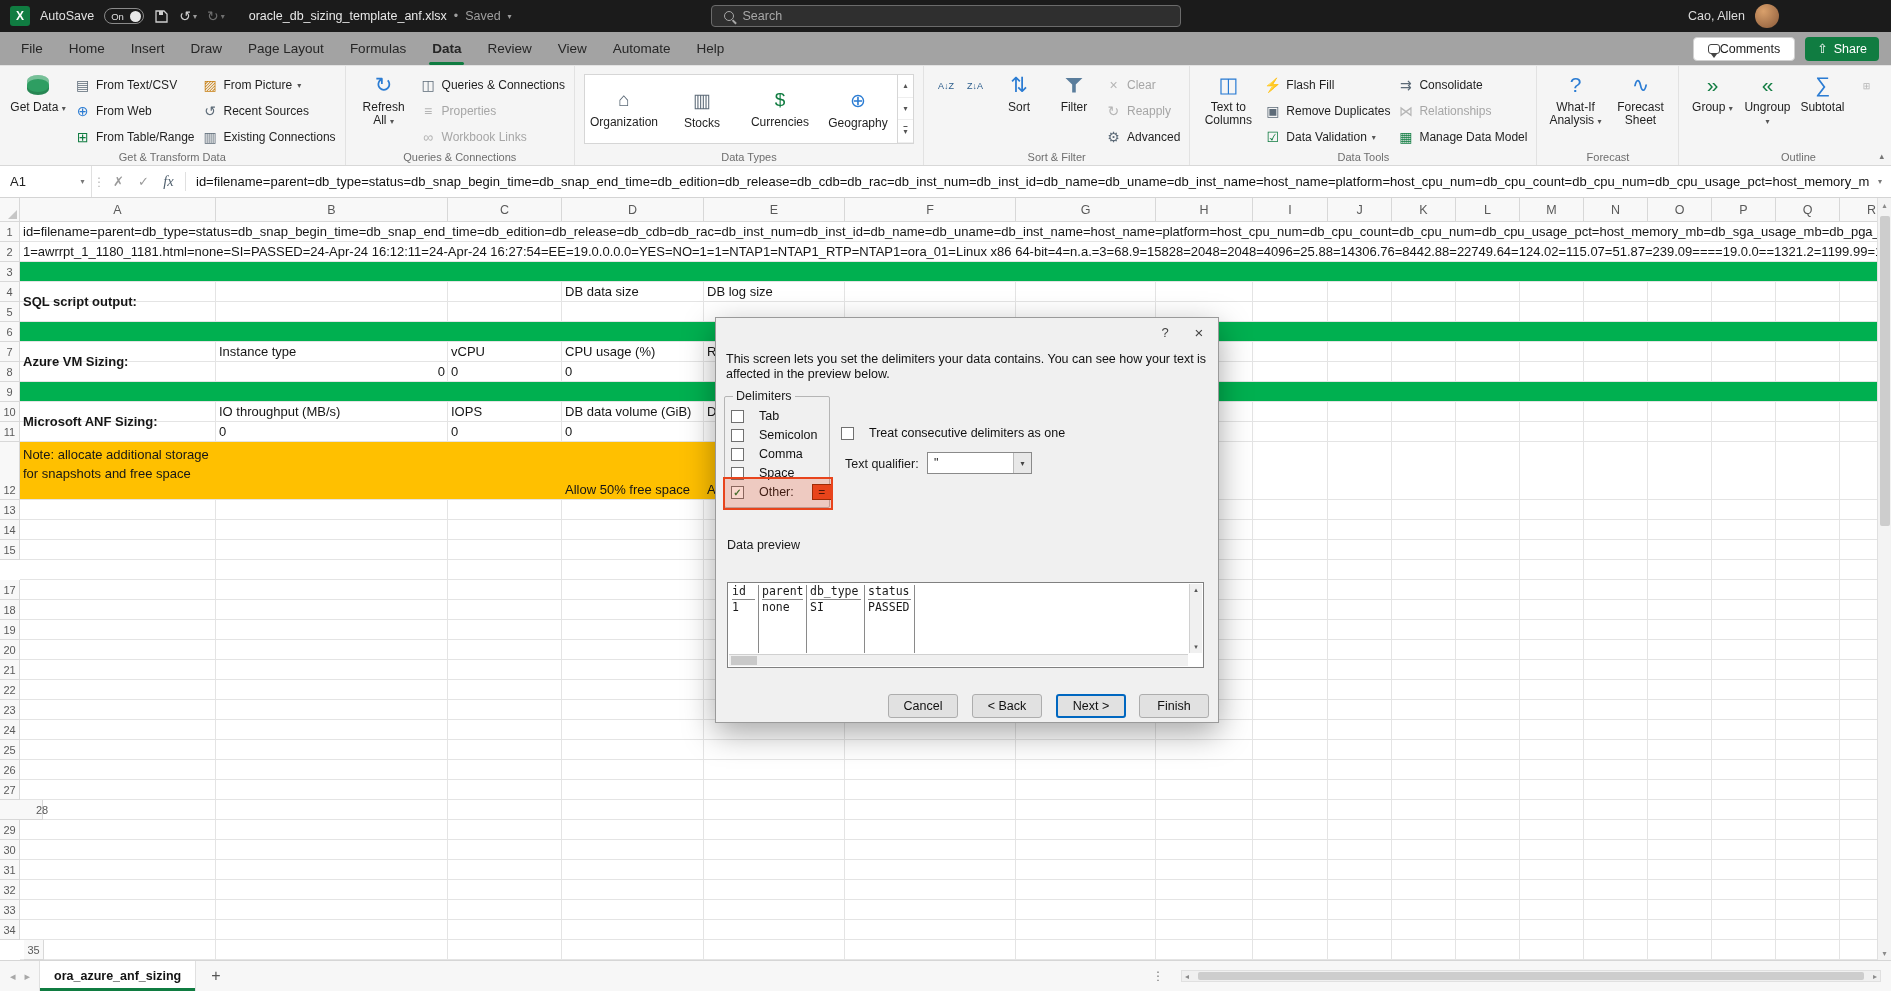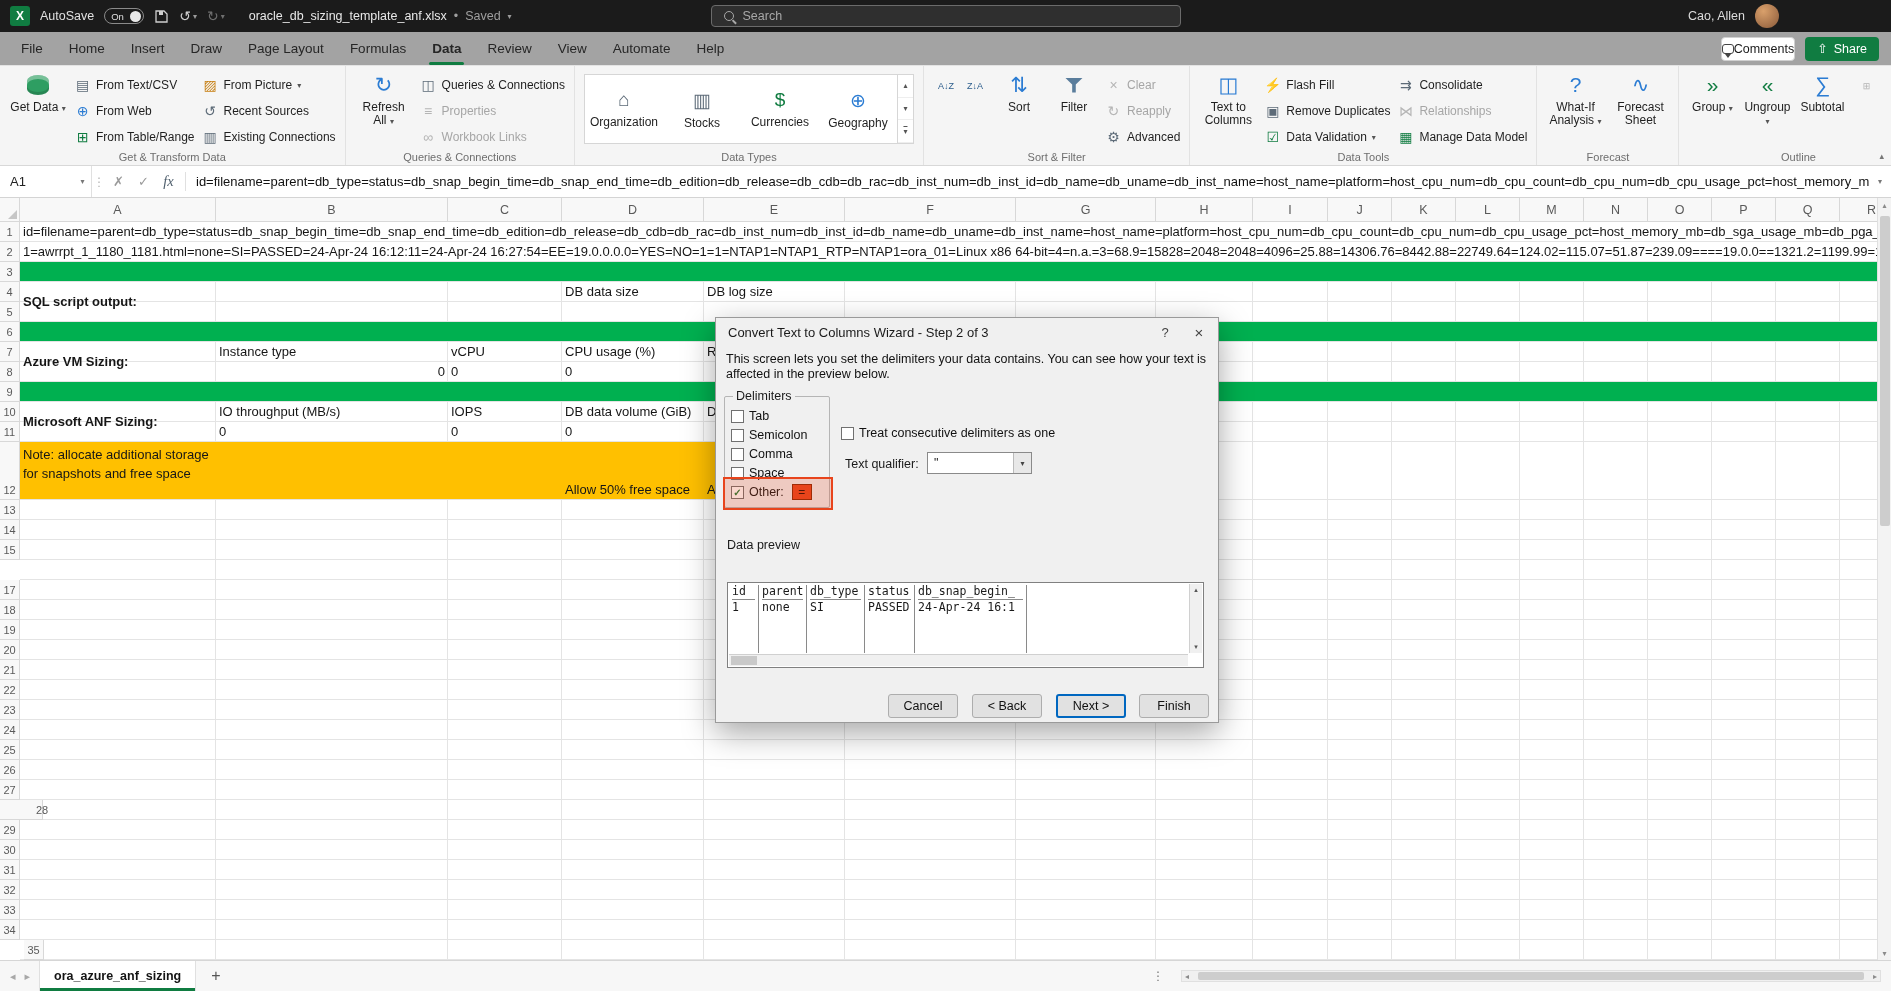--- a/index.html
+++ b/index.html
@@ -27,21 +27,21 @@
   .tb-user{font-size:12.5px}
   .avatar{width:24px;height:24px;border-radius:50%;background:radial-gradient(circle at 35% 30%,#d9a06b,#8a5a3a);cursor:pointer}
 
   
   .tabrow{position:absolute;top:32px;left:0;right:0;height:34px;background:#a3a3a3;border-bottom:1px solid #e3e3e3;display:flex;align-items:center;z-index:39}
   .tabs{display:flex;height:100%;padding-left:8px}
   .rtab{padding:0 13px;font-size:13.5px;color:#262626;display:flex;align-items:center;position:relative;cursor:pointer;white-space:nowrap}
   .rtab.active{font-weight:700}
   .rtab.active::after{content:"";position:absolute;left:10px;right:10px;bottom:0;height:3px;background:#107C41;border-radius:2px}
   .tabrow-right{margin-left:auto;display:flex;gap:10px;padding-right:12px;align-items:center}
-  .comments-btn{display:flex;align-items:center;border:1px solid #d0d0d0;border-radius:4px;height:24px;padding:0 0;font-size:12.5px;background:#fff;cursor:pointer}
+  .comments-btn{display:flex;align-items:center;border:1px solid #d0d0d0;border-radius:4px;height:24px;padding:0 14px;font-size:12.5px;background:#fff;cursor:pointer}
   .bubble{width:12px;height:10px;border:1.5px solid #444;border-radius:3px;position:relative;flex:none}
   .bubble::after{content:"";position:absolute;left:2px;top:9px;border-left:3px solid transparent;border-right:3px solid transparent;border-top:4px solid #444}
   .share-btn{display:flex;align-items:center;gap:6px;background:#107C41;color:#fff;border-radius:4px;height:24px;padding:0 12px;font-size:12.5px;cursor:pointer}
 
   
   .ribbon{position:absolute;top:66px;left:0;right:0;height:100px;background:#f5f5f5;border-bottom:1px solid #d8d8d8;display:flex;z-index:38}
   .rgroup{position:relative;border-right:1px solid #e2e2e2;padding:6px 9px 16px 9px;display:flex}
   .glabel{position:absolute;bottom:2px;left:0;right:0;text-align:center;font-size:11px;color:#6e6e6e;white-space:nowrap}
   .rgrow{display:flex;gap:7px;align-items:flex-start}
   .rbig{display:flex;flex-direction:column;align-items:center;width:58px;gap:3px;cursor:pointer;text-align:center}
@@ -118,21 +118,21 @@
 
   
   .dialog{position:absolute;left:715px;top:317px;width:504px;height:406px;background:#f0f0f0;border:1px solid #9a9a9a;box-shadow:0 10px 30px rgba(0,0,0,.35);z-index:50;font-size:13px}
   .dtitle{position:absolute;left:0;top:0;right:0;height:28px;display:flex;align-items:center;padding-left:12px;cursor:move}
   .dtitle-text{font-size:13px;color:#1a1a1a}
   .dctl{position:absolute;top:0;height:28px;width:34px;display:flex;align-items:center;justify-content:center;color:#444;font-size:13px;cursor:pointer}
   .dhelp{right:36px}.dclose{right:2px;font-size:15px}
   .ddesc{position:absolute;left:10px;top:34px;width:490px;line-height:15px;font-size:12.5px;color:#111}
   .groupbox{position:absolute;left:8px;top:78px;width:106px;height:112px;border:1px solid #b5b5b5;border-radius:2px}
   .gbl{position:absolute;left:8px;top:-8px;background:#f0f0f0;padding:0 3px;font-size:12.5px}
-  .cbrow{position:absolute;display:flex;align-items:center;gap:5px;font-size:12.5px;color:#111;cursor:pointer;height:16px;white-space:nowrap}
+  .cbrow{position:absolute;display:flex;align-items:center;gap:15px;font-size:12.5px;color:#111;cursor:pointer;height:16px;white-space:nowrap}
   .cb{width:13px;height:13px;background:#fff;border:1px solid #707070;display:flex;align-items:center;justify-content:center;font-size:10px;color:#1e7b34;font-weight:700;flex:none}
   .other-field{width:20px;height:16px;background:#e8441c;border:1px solid #8b2500;display:flex;align-items:center;justify-content:center;font-size:12px;color:#2a0a00;margin-left:3px;cursor:text}
   .anno{position:absolute;left:7px;top:159px;width:110px;height:33px;border:2px solid #e8441c;background:rgba(232,68,28,.22);z-index:3;pointer-events:none}
   .tql{position:absolute;left:129px;top:139px;font-size:12.5px}
   .combo{position:absolute;left:211px;top:134px;width:105px;height:22px;background:#fff;border:1px solid #8a8a8a;display:flex;align-items:stretch;cursor:pointer}
   .combo-val{flex:1;display:flex;align-items:center;padding-left:6px;font-size:12.5px}
   .combo-dd{width:18px;background:#e8e8e8;border-left:1px solid #bbb;display:flex;align-items:center;justify-content:center;font-size:8px;color:#444}
   .dpl{position:absolute;left:11px;top:220px;font-size:12.5px}
   .pvbox{position:absolute;left:11px;top:264px;width:477px;height:86px;background:#fff;border:1px solid #808080}
   .pvcols{position:absolute;left:1px;top:2px;right:15px;bottom:14px;display:flex;overflow:hidden}
@@ -584,23 +584,20 @@
   </div>
 </div>
 
 <div class="vscroll">
   <span class="vs-arrow" style="top:0">▴</span>
   <span class="vs-thumb"></span>
   <span class="vs-arrow" style="bottom:0">▾</span>
 </div>
 
 <div class="dialog">
-  <div class="dtitle">
-    <span class="dtitle-text">Convert Text to Columns Wizard - Step 2 of 3</span>
-  </div>
   <span class="dctl dhelp">?</span>
   <span class="dctl dclose">×</span>
 
   <div class="ddesc">This screen lets you set the delimiters your data contains.  You can see how your text is affected in the preview below.</div>
 
   <div class="groupbox">
     <span class="gbl">Delimiters</span>
     <div class="cbrow" style="left:6px;top:11px">
         <span class="cb"></span>
         <span>Tab</span>
@@ -646,24 +643,20 @@
           <div class="h">parent</div>
           <div>none</div>
         </div>
         <div class="pvcol" style="width: 58px;">
           <div class="h">db_type</div>
           <div>SI</div>
         </div>
         <div class="pvcol" style="width: 50px;">
           <div class="h">status</div>
           <div>PASSED</div>
-        </div>
-        <div class="pvcol" style="width: 112px;">
-          <div class="h">db_snap_begin_</div>
-          <div>24-Apr-24 16:1</div>
         </div>
       </div>
     <div class="pvv">
       <span>▴</span>
       <span>▾</span>
     </div>
     <div class="pvh">
         <div class="pvh-thumb"></div>
       </div>
   </div>

